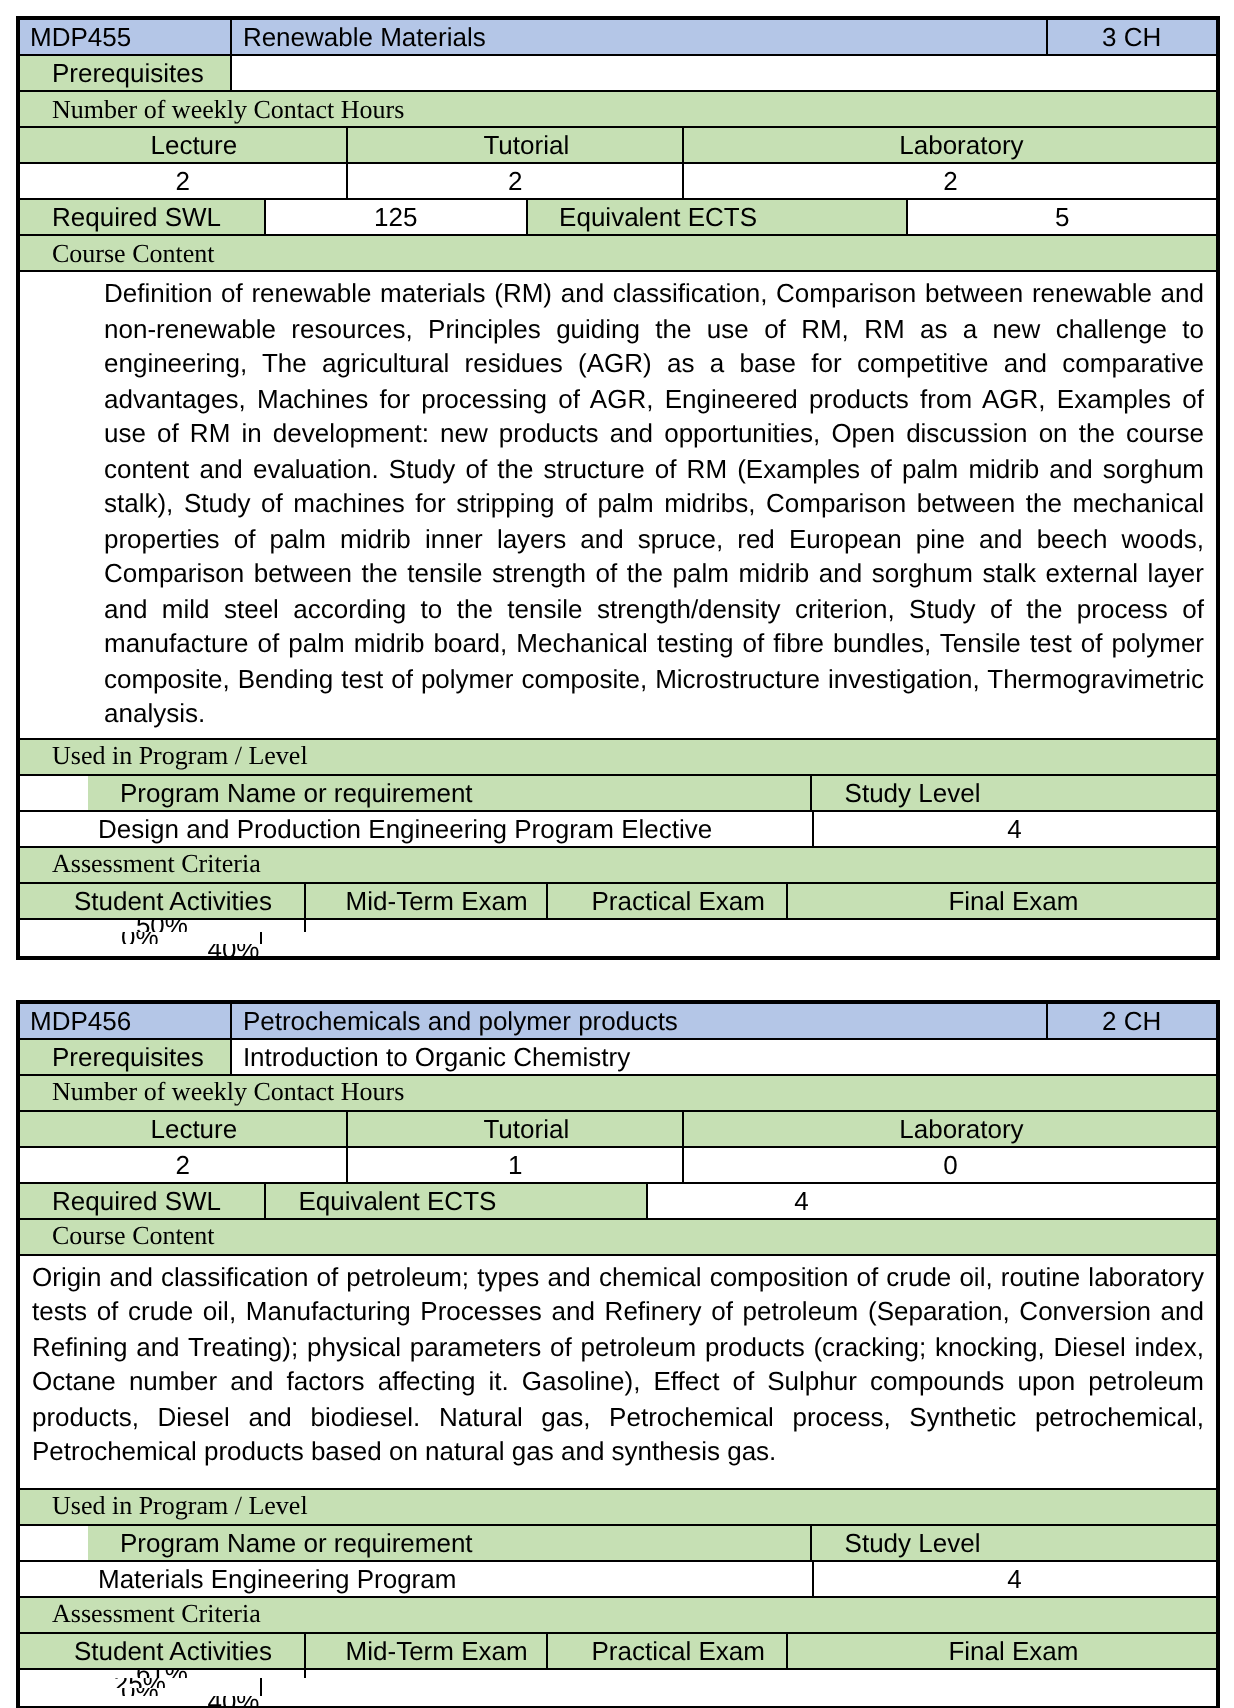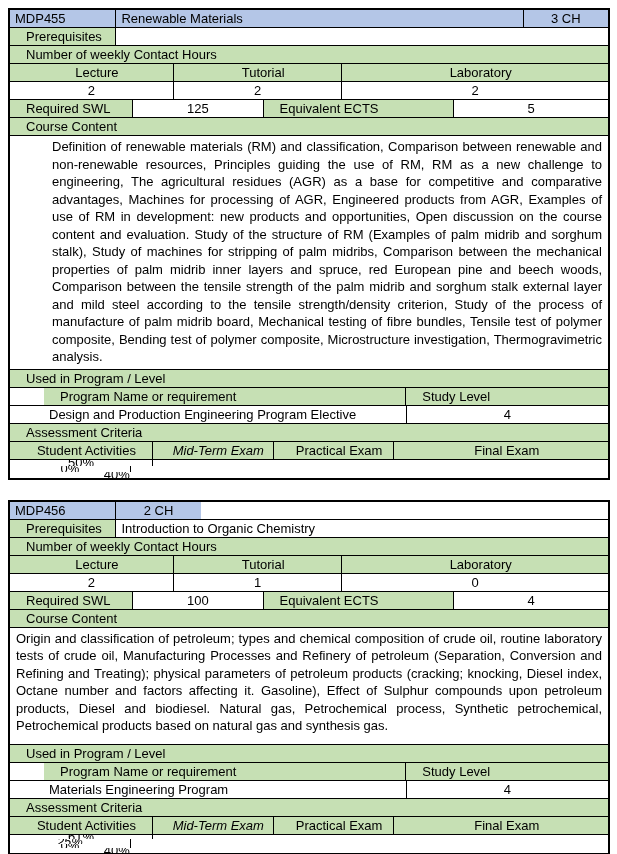--- a/index.html
+++ b/index.html
@@ -40,32 +40,32 @@
     line-height: 17.5px;
     white-space: normal;
   }
   .content-tall  { min-height: 212px; padding-left: 42px; }
   .content-short { min-height: 116px; }
   
   .w-code  { width: 17.8%; }
   .w-title { width: 68.1%; }
   .w-ch    { width: 14.1%; }
   .w-prereqv { width: 82.2%; }
-  .w-full  { width: 100%; }
+  .w-full  { width: 100%; font-family: Liberation Serif, serif; }
   .w-lec { width: 27.4%; }
   .w-tut { width: 28.2%; }
   .w-lab { width: 44.4%; }
   .w-s1 { width: 20.6%; }
   .w-s2 { width: 21.8%; }
   .w-s3 { width: 31.9%; }
   .w-s4 { width: 25.7%; }
   .w-prog { width: 64.3%; margin-left: 34px; }
   .w-lvl  { width: 35.7%; }
   .w-a1 { width: 23.9%; }
-  .w-a2 { width: 20.2%; font-style: italic; }
+  .w-a2 { width: 20.2%; }
   .w-a3 { width: 20.2%; }
   .w-a4 { width: 35.7%; }
 </style>
 </head>
 <body>
 
 <div class="page">
 
   <section class="course-table">
 
@@ -141,20 +141,21 @@
       <div class="cell w-a3 center">0%</div>
       <div class="cell w-a4 center">40%</div>
     </div>
 
   </section>
 
   <section class="course-table">
 
     <div class="row std">
       <div class="cell blue w-code">MDP456</div>
+      <div class="cell blue w-title">Petrochemicals and polymer products</div>
       <div class="cell blue w-ch center">2 CH</div>
     </div>
 
     <div class="row std">
       <div class="cell green w-code">Prerequisites</div>
       <div class="cell w-prereqv">Introduction to Organic Chemistry</div>
     </div>
 
     <div class="row std">
       <div class="cell green w-full">Number of weekly Contact Hours</div>
@@ -167,21 +168,20 @@
     </div>
 
     <div class="row std">
       <div class="cell w-lec center">2</div>
       <div class="cell w-tut center">1</div>
       <div class="cell w-lab center">0</div>
     </div>
 
     <div class="row std">
       <div class="cell green w-s1">Required SWL</div>
-      <div class="cell w-s2 center">100</div>
       <div class="cell green w-s3">Equivalent ECTS</div>
       <div class="cell w-s4 center">4</div>
     </div>
 
     <div class="row std">
       <div class="cell green w-full">Course Content</div>
     </div>
 
     <div class="row">
       <div class="cell content-cell content-short">Origin and classification of petroleum; types and chemical composition of crude oil, routine laboratory tests of crude oil, Manufacturing Processes and Refinery of petroleum (Separation, Conversion and Refining and Treating); physical parameters of petroleum products (cracking; knocking, Diesel index, Octane number and factors affecting it. Gasoline), Effect of Sulphur compounds upon petroleum products, Diesel and biodiesel. Natural gas, Petrochemical process, Synthetic petrochemical, Petrochemical products based on natural gas and synthesis gas.</div>

